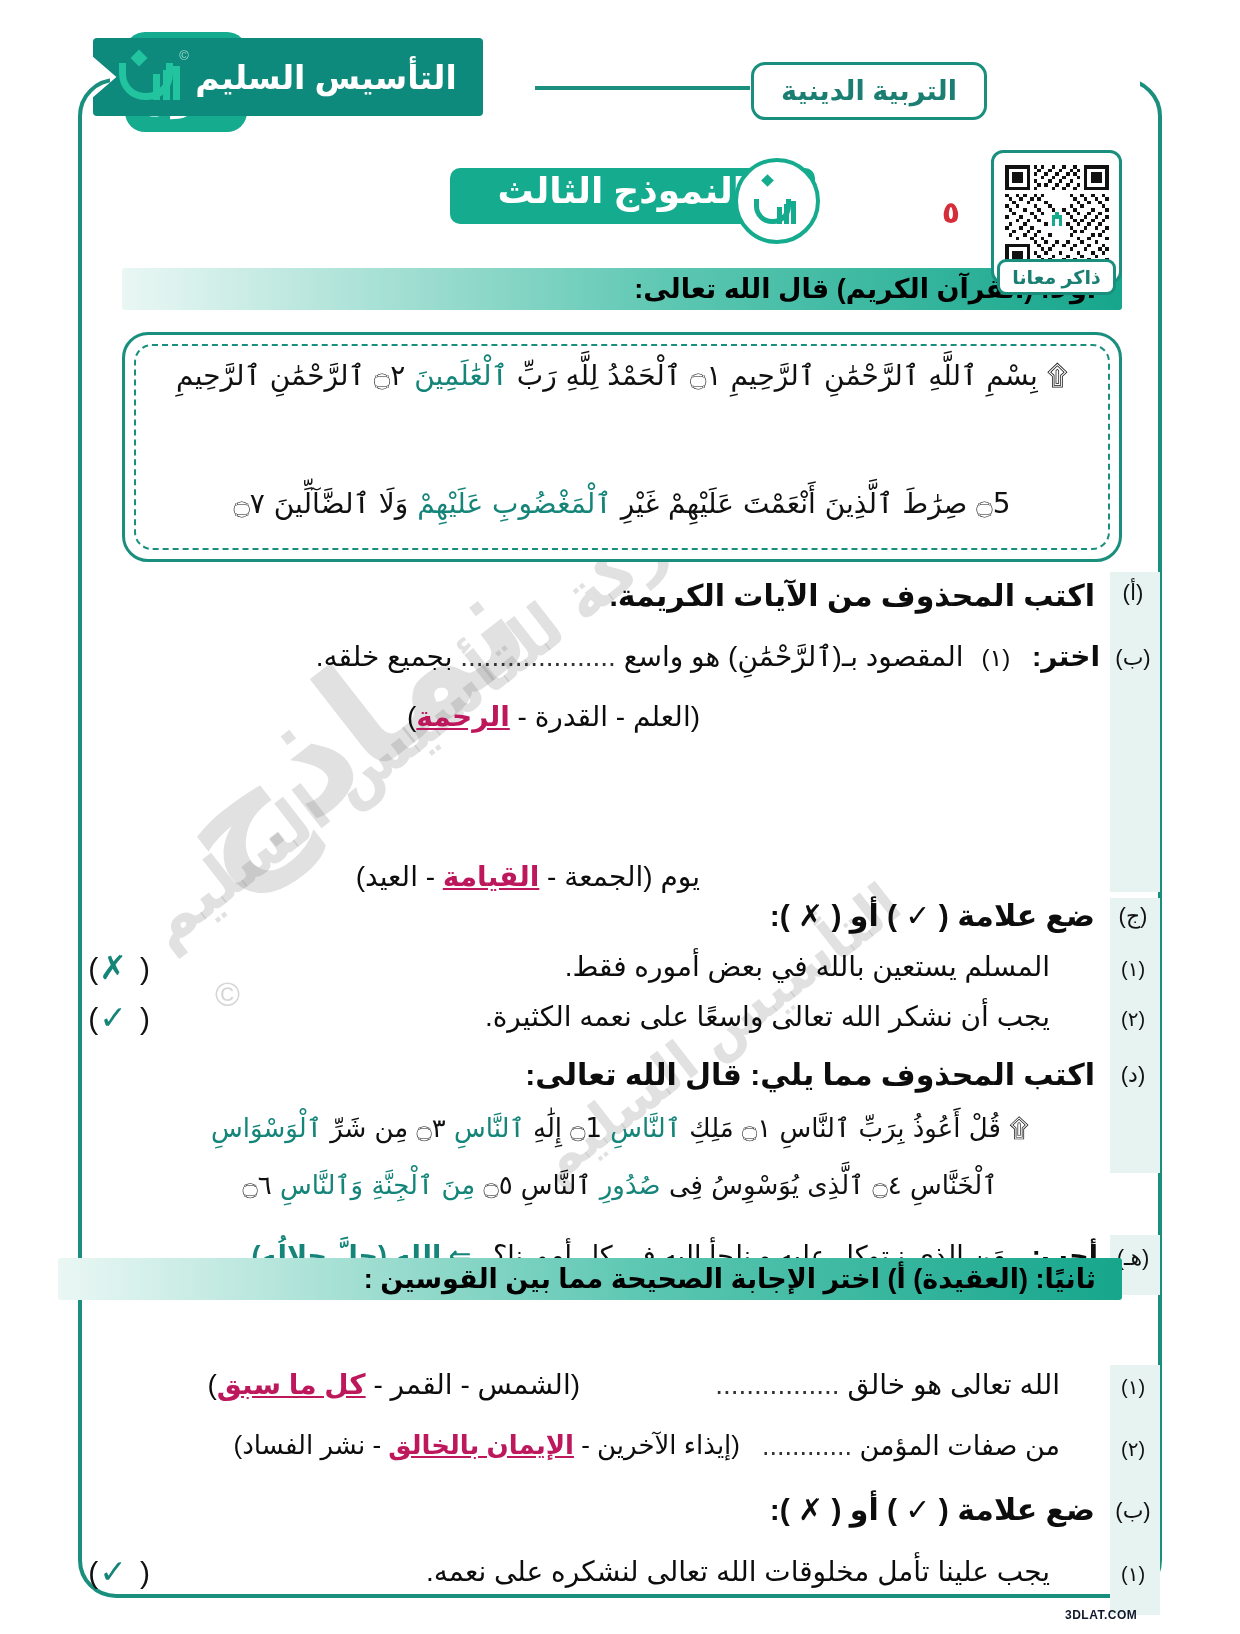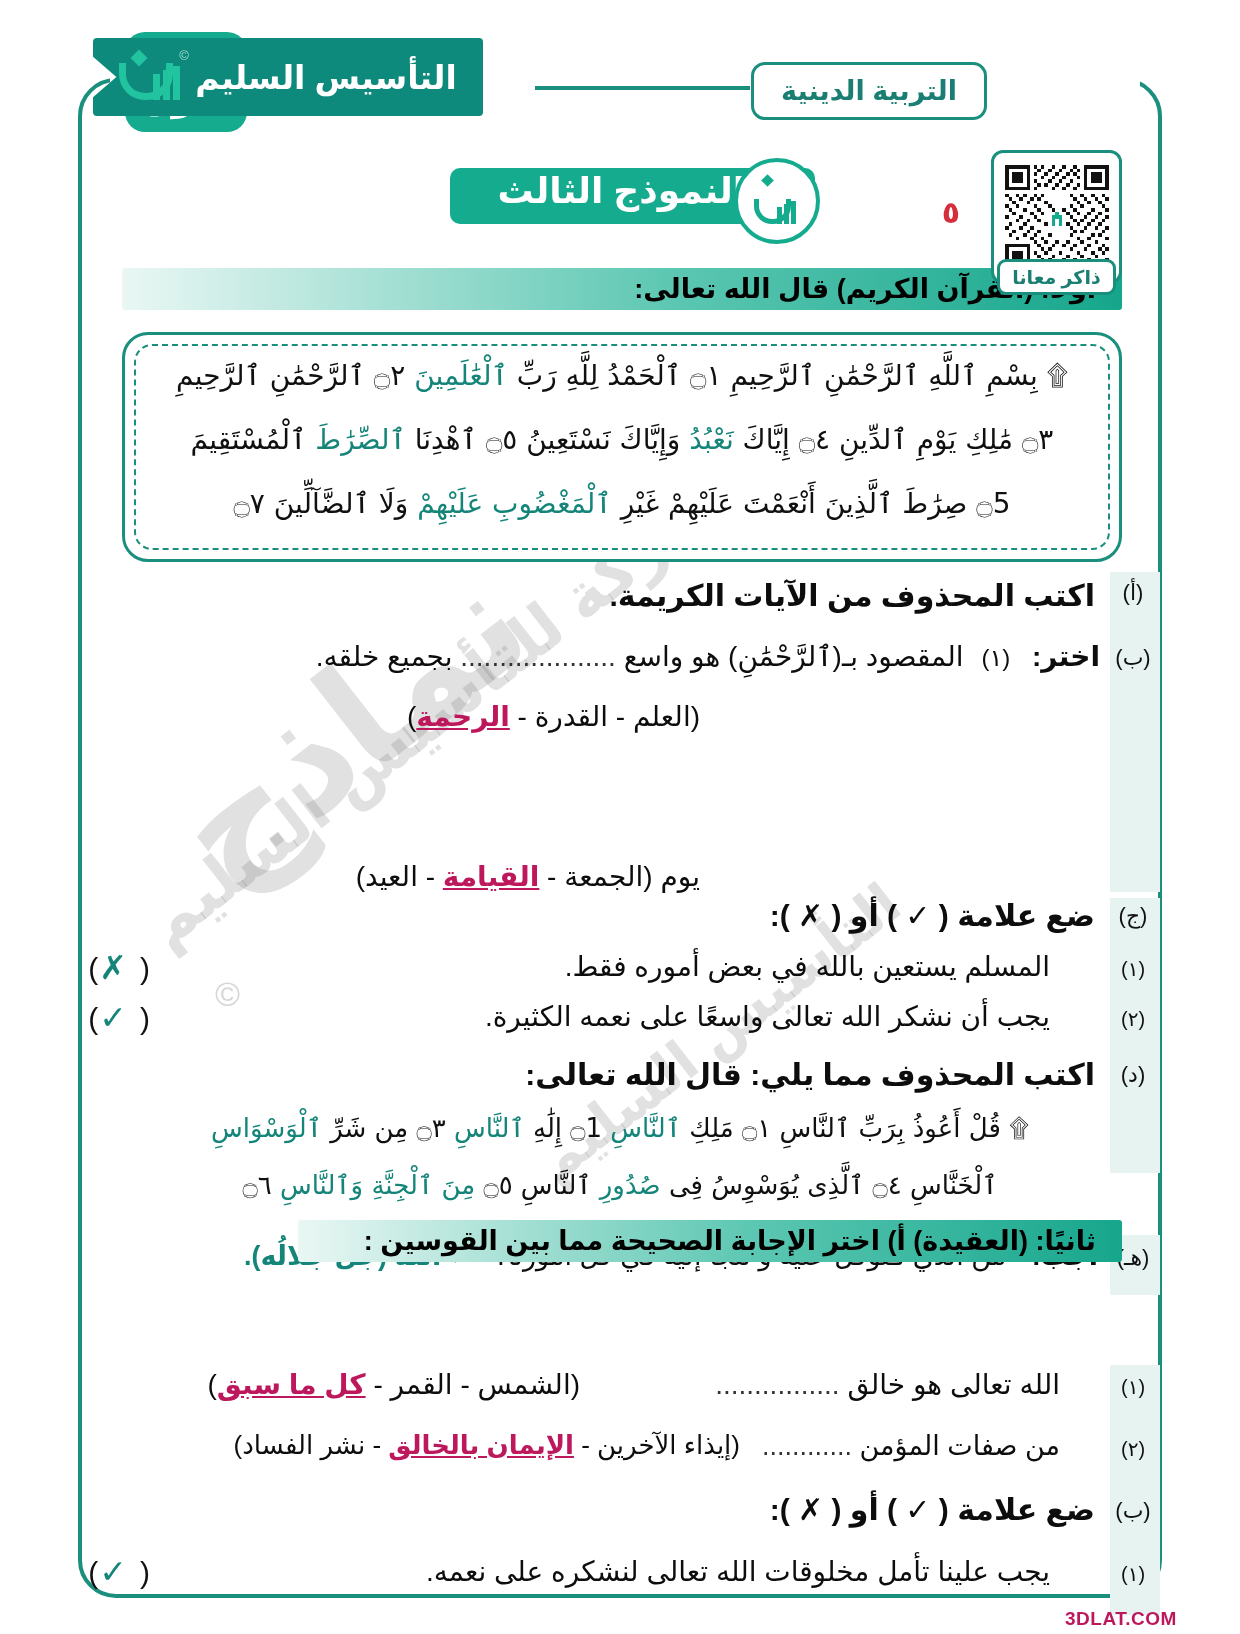--- a/index.html
+++ b/index.html
@@ -132,21 +132,21 @@
   
   .wm{
     position:absolute;color:rgba(120,120,120,0.22);font-weight:bold;
     pointer-events:none;user-select:none;white-space:nowrap;
   }
   .wm1{left:150px;top:640px;font-size:150px;transform:rotate(-38deg);}
   .wm2{right:230px;top:600px;font-size:64px;transform:rotate(-38deg);}
   .wm3{right:300px;top:1000px;font-size:56px;transform:rotate(-38deg);}
   .wm-c{position:absolute;left:215px;top:975px;font-size:34px;color:rgba(120,120,120,0.3);}
   .site{
-    position:absolute;left:1065px;top:1608px;font-size:19px;color:#be185d;font-weight:bold;
+    position:absolute;left:1065px;top:1608px;font-size:12px;color:#0f172a;font-weight:bold;
     letter-spacing:0.5px;
   }
 </style>
 </head>
 <body>
 
 <div id="page">
 
   <div class="frame"></div>
   <div class="frame-mask-top"></div>
@@ -394,23 +394,20 @@
 
   <div class="sec-bar" style="right:118px;top:268px;width:1000px;">
     <span>أولًا: (القرآن الكريم) قال الله تعالى:</span>
   </div>
 
   <div class="quran-box" style="right:118px;top:332px;width:1000px;height:230px;">
     <div class="quran-inner"></div>
     <div class="quran-line" style="top:24px;font-size:28px;">
       <span>۩ بِسْمِ ٱللَّهِ ٱلرَّحْمَٰنِ ٱلرَّحِيمِ ۝١ ٱلْحَمْدُ لِلَّهِ رَبِّ </span><span class="q-hl">ٱلْعَٰلَمِينَ</span><span> ۝٢ ٱلرَّحْمَٰنِ ٱلرَّحِيمِ</span>
     </div>
-    <div class="quran-line" style="top:88px;font-size:28px;">
-      <span>۝٣ مَٰلِكِ يَوْمِ ٱلدِّينِ ۝٤ إِيَّاكَ </span><span class="q-hl">نَعْبُدُ</span><span> وَإِيَّاكَ نَسْتَعِينُ ۝٥ ٱهْدِنَا </span><span class="q-hl">ٱلصِّرَٰطَ</span><span> ٱلْمُسْتَقِيمَ</span>
-    </div>
     <div class="quran-line" style="top:152px;font-size:28px;">
       <span>۝5 صِرَٰطَ ٱلَّذِينَ أَنْعَمْتَ عَلَيْهِمْ غَيْرِ </span><span class="q-hl">ٱلْمَغْضُوبِ عَلَيْهِمْ</span><span> وَلَا ٱلضَّآلِّينَ ۝٧</span>
     </div>
   </div>
 
   <div class="lbl-strip" style="top:572px;height:320px;"></div>
   <div class="lbl-strip" style="top:898px;height:275px;"></div>
   <div class="lbl-strip" style="top:1235px;height:60px;"></div>
   <div class="lbl-strip" style="top:1365px;height:250px;"></div>
 
@@ -457,21 +454,21 @@
   </div>
 
   <div class="lbl" style="top:1245px;">(هـ)</div>
   <div class="qline" style="right:142px;top:1240px;font-size:27px;">
     <span class="bold">أجب:</span>
     <span style="margin-right:18px;">مَن الذي نـتوكل عليه و نلجأ إليه في كل أمورنا؟</span>
     <span class="teal bold" style="margin-right:14px;">⇐</span>
     <span class="teal bold">الله (جلَّ جلالُه).</span>
   </div>
 
-  <div class="sec-bar" style="right:118px;top:1220px;width:824px;">
+  <div class="sec-bar" style="right:118px;top:1258px;width:1064px;">
     <span>ثانيًا: (العقيدة) أ) اختر الإجابة الصحيحة مما بين القوسين :</span>
   </div>
 
   <div class="lbl" style="top:1375px;font-size:20px;">(١)</div>
   <div class="qline" style="right:180px;top:1368px;font-size:28px;">
     <span>الله تعالى هو خالق</span>
     <span class="dots">................</span>
   </div>
   <div class="qline" style="right:660px;top:1368px;font-size:28px;">
     <span>(الشمس - القمر - </span><span class="teal-u">كل ما سبق</span><span>)</span>

